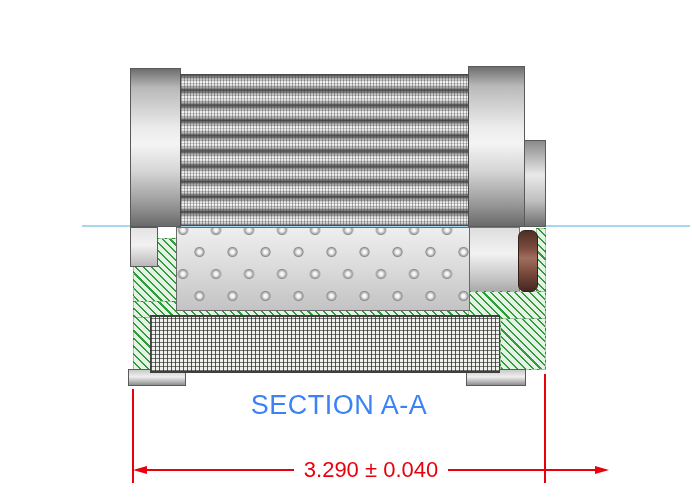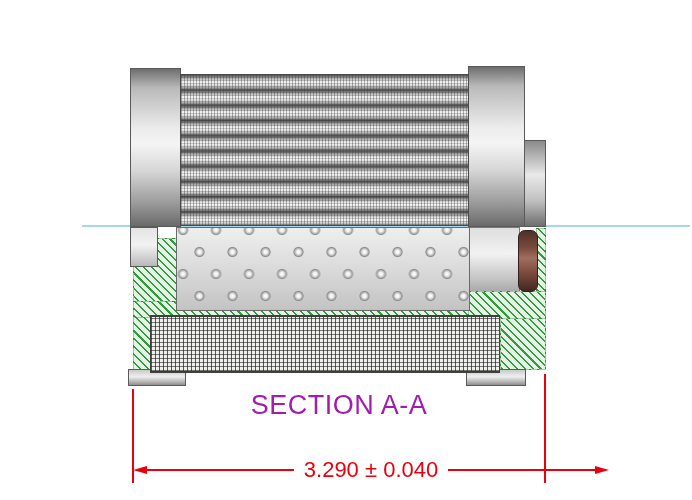--- a/index.html
+++ b/index.html
@@ -89,21 +89,21 @@
     background:
       repeating-linear-gradient(90deg, rgba(35,35,35,.75) 0 1px, rgba(0,0,0,0) 1px 4px),
       repeating-linear-gradient(0deg,  rgba(35,35,35,.6)  0 1px, rgba(0,0,0,0) 1px 4px),
       #efefec;
     border:2px solid #3f3f3f; border-left-width:1px; border-right-width:1px;
   }
 
   
   .section-label {
     z-index:5; left:133px; top:390px; width:412px; text-align:center;
-    font-size:27px; color:#a21caf; letter-spacing:.5px;
+    font-size:27px; color:#3b82f6; letter-spacing:.5px;
   }
 
   
   .ext-line { z-index:5; width:2px; background: var(--dimension-red,#e8000d); }
   .ext-left  { left:132px; top:389px; height:94px; }
   .ext-right { left:544px; top:374px; height:109px; }
   .dim {
     z-index:5; left:133px; top:456px; width:476px; height:28px;
     display:flex; align-items:center; color: var(--dimension-red,#e8000d);
   }

